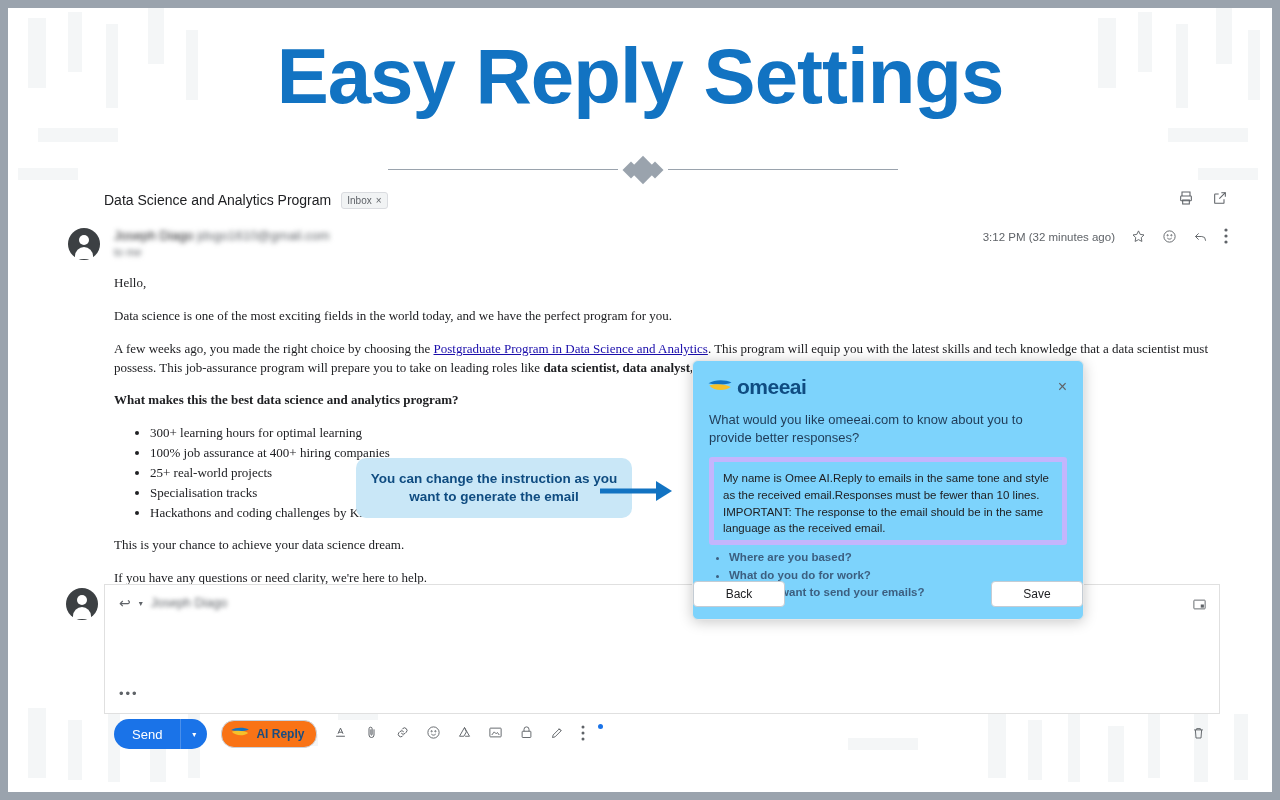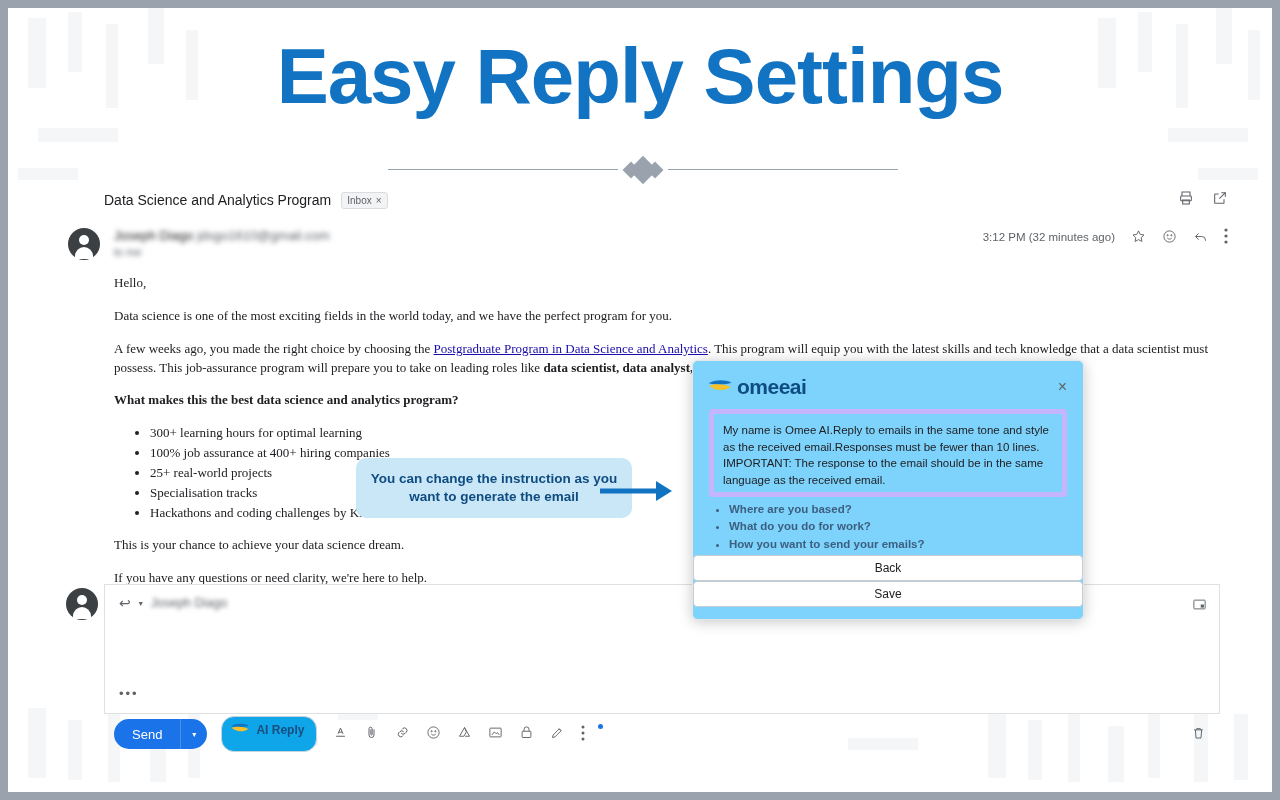--- a/index.html
+++ b/index.html
@@ -259,24 +259,24 @@
     font-size: 8px;
   }
   .ai-reply {
     margin-left: 14px;
     height: 26px;
     border: 1px solid #c9d3de;
     border-radius: 13px;
     display: flex;
     align-items: center;
     gap: 6px;
-    padding: 0 12px 8px 8px;
+    padding: 0 12px 0 8px;
     font-size: 12px;
     color: #1a4d80;
-    background: #0ea5e9;
+    background: #f97316;
     font-weight: bold;
   }
   .tool-icons {
     display: flex;
     align-items: center;
     gap: 16px;
     margin-left: 16px;
     color: #5f6368;
     font-size: 14px;
   }
@@ -352,21 +352,20 @@
     color: #3c5f80;
     line-height: 1.5;
     font-weight: bold;
   }
   .popup-foot {
     position: absolute;
     left: 0; right: 0; bottom: 12px;
     display: flex;
     justify-content: space-between;
     padding: 0 0;
-    flex-direction: column;
   }
   .pbtn {
     min-width: 62px;
     text-align: center;
     border: 1px solid #c4ccd4;
     border-radius: 4px;
     font-size: 12px;
     padding: 5px 14px;
     color: #202124;
     background: #fff;
@@ -640,20 +639,21 @@
     <div class="popup-head">
       <span class="logo-mark">
         <svg width="26" height="20" viewBox="0 0 34 22">
           <path d="M2 6 C10 1, 24 1, 32 5 C26 8, 12 9, 2 6 Z" fill="#1273c2"></path>
           <path d="M3 9 C11 6, 25 7, 31 11 C23 17, 9 16, 3 9 Z" fill="#f6c12a"></path>
         </svg>
       </span>
       <span class="logo-text">omeeai</span>
       <span class="popup-close">×</span>
     </div>
+    <div class="popup-q">What would you like omeeai.com to know about you to provide better responses?</div>
     <div class="popup-box">My name is Omee AI.Reply to emails in the same tone and style as the received email.Responses must be fewer than 10 lines. IMPORTANT: The response to the email should be in the same language as the received email.</div>
     <ul class="popup-hints">
       <li>Where are you based?</li>
       <li>What do you do for work?</li>
       <li>How you want to send your emails?</li>
     </ul>
     <div class="popup-foot">
       <div class="pbtn">Back</div>
       <div class="pbtn">Save</div>
     </div>

